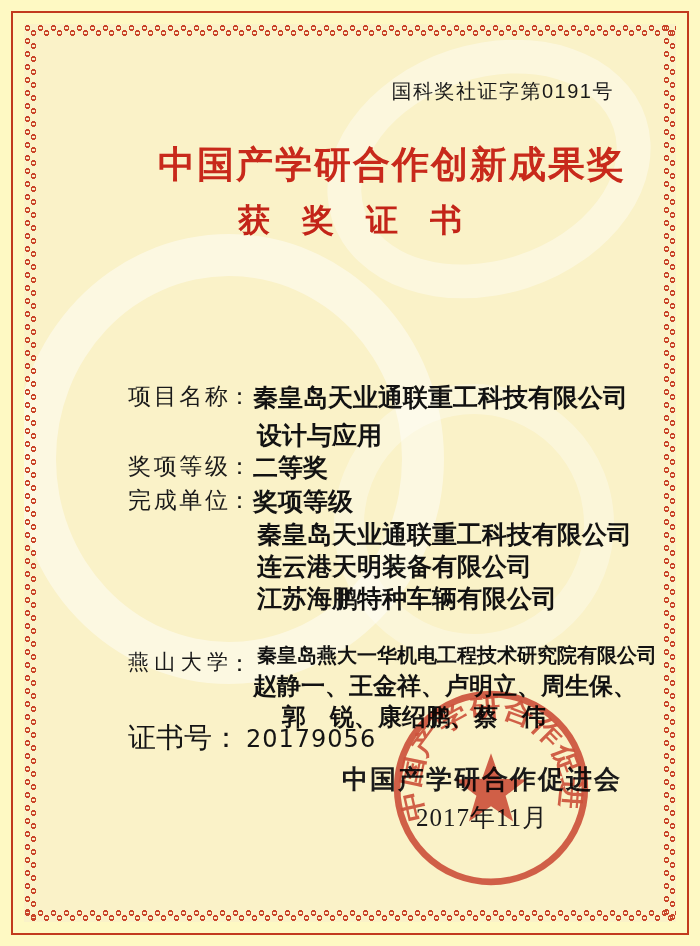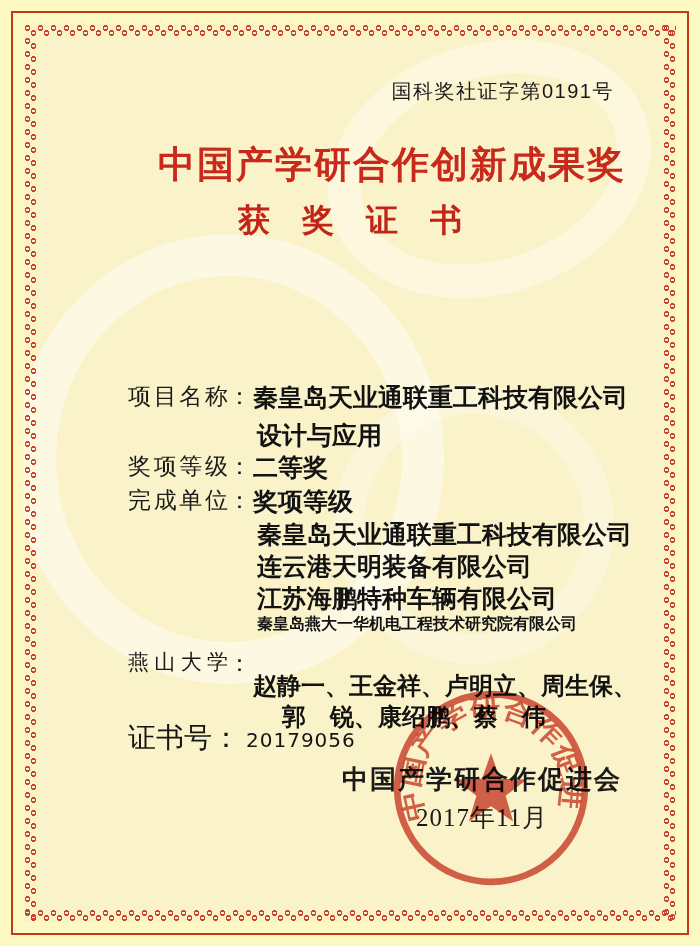--- a/index.html
+++ b/index.html
@@ -64,29 +64,29 @@
   .label {
     display:inline-block; width:100px; font-size:23px; color:#1a1a1a;
     text-align:justify; text-align-last:justify; vertical-align:top;
   }
   .label.sz5 { font-size:21px; }
   .colon { font-size:23px; vertical-align:top; }
   .val {
     display:inline-block; vertical-align:top; margin-left:2px;
     font-family:"DejaVu Serif", serif; font-weight:700; font-size:25px; color:#121212;
   }
-  .val.sz-s { font-size:16px; letter-spacing:0; }
+  .val.sz-s { font-size:20px; letter-spacing:0;margin-top:28px; }
   .val.sz-m { font-size:24px;margin-top:22px; }
 
   .certno {
     position:absolute; left:128px; top:719px; white-space:nowrap;
   }
   .certno .lab { font-size:28px; }
   .certno .num {
-    font-family:"DejaVu Sans", sans-serif; font-size:20px; letter-spacing:1px; margin-left:6px;
+    font-family:"DejaVu Sans", sans-serif; font-size:24px; letter-spacing:1px; margin-left:6px;
   }
   .footer-org {
     position:absolute; left:327px; top:762px; width:310px; text-align:center;
     font-size:26px; font-weight:700; letter-spacing:2px; color:#1a1a1a;
   }
   .footer-date {
     position:absolute; left:327px; top:801px; width:310px; text-align:center;
     font-size:25px; font-weight:400; letter-spacing:1px; color:#1a1a1a;
   }
   .seal {

